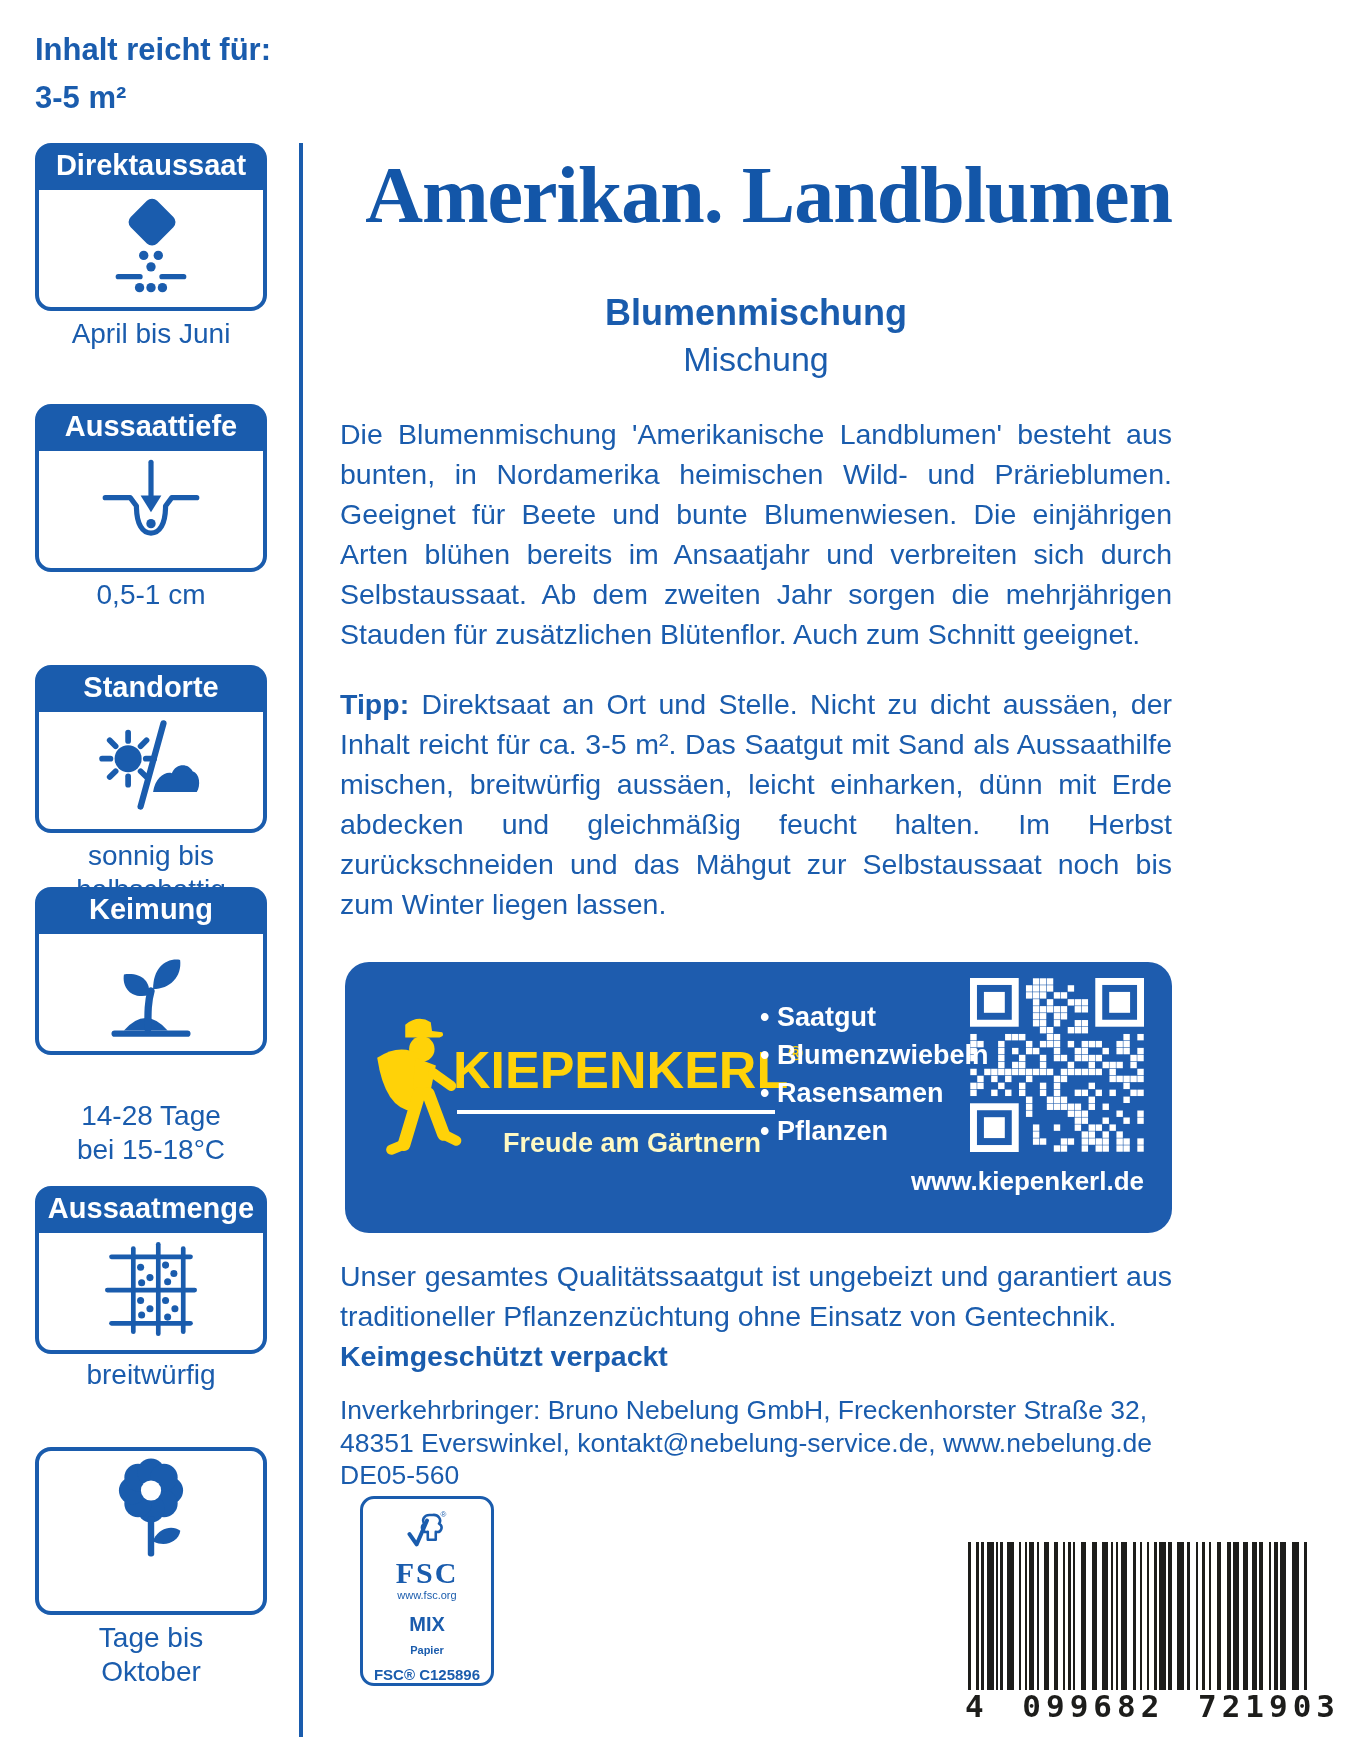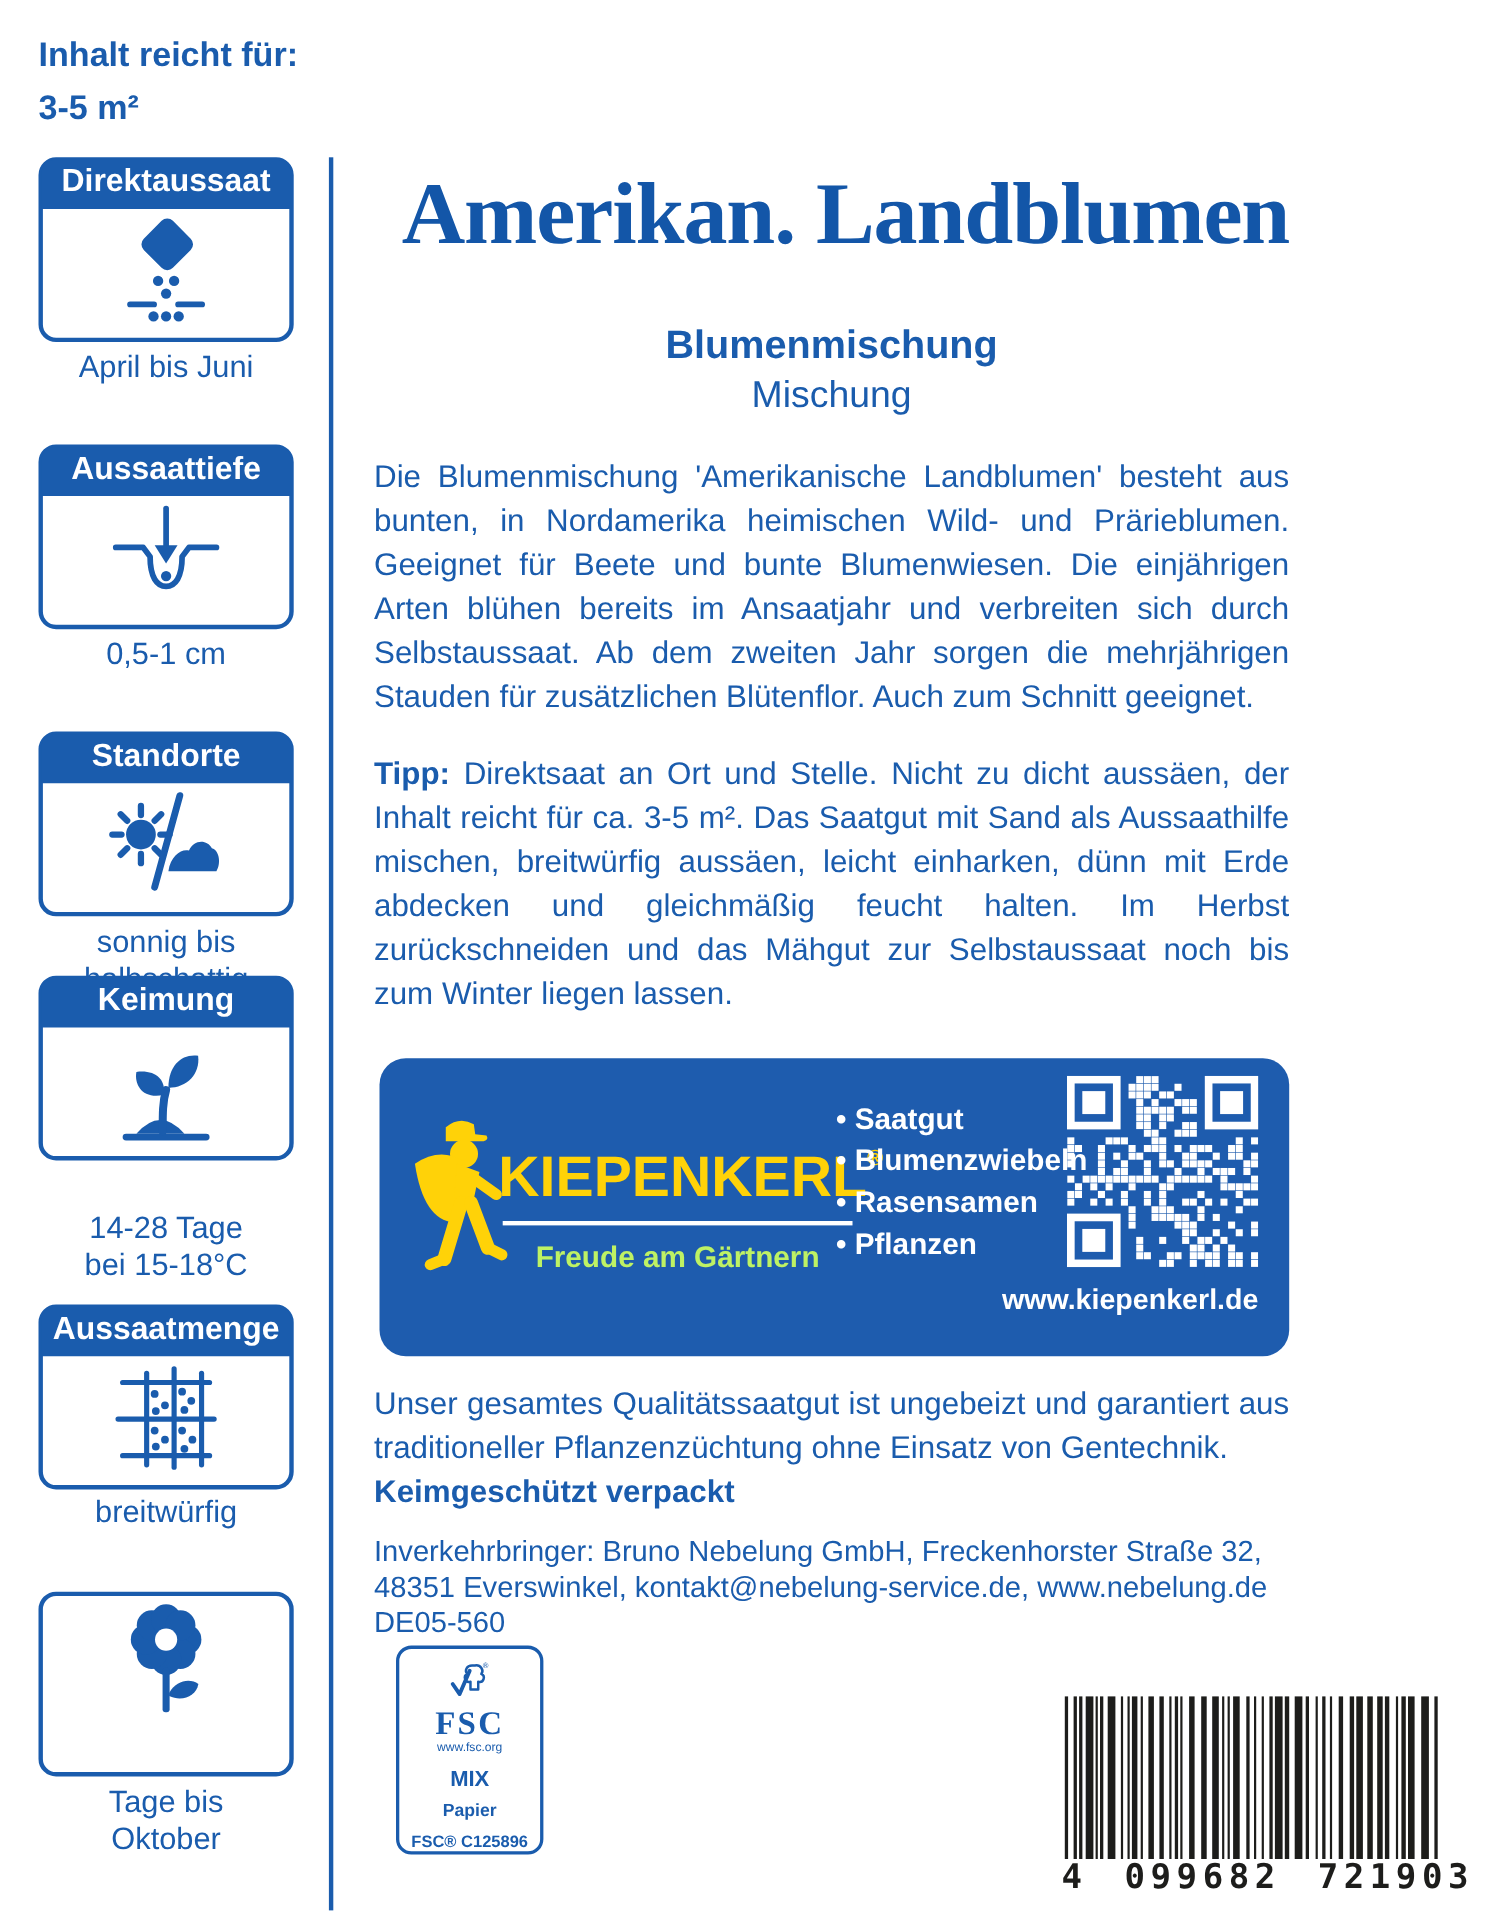--- a/index.html
+++ b/index.html
@@ -41,21 +41,21 @@
 
   
   .banner{left:345px;top:962px;width:827px;height:271px;background:var(--banner-blue);
         border-radius:24px;}
   .banner .abs{position:absolute;}
   .mascot{left:22px;top:48px;width:102px;height:162px;}
   .brand{left:108px;top:78px;font-size:52px;font-weight:bold;color:var(--yellow);
         letter-spacing:0;white-space:nowrap;}
   .brand sup{font-size:20px;vertical-align:28px;}
   .brand-underline{left:112px;top:148px;width:318px;height:4px;background:#fff;}
-  .slogan{left:112px;top:166px;width:318px;text-align:center;color:#bef264;font-weight:bold;
+  .slogan{left:128px;top:166px;width:318px;text-align:center;color:#fef9c3;font-weight:bold;
         font-size:27px;}
   .bullets{left:415px;top:36px;}
   .bullet{color:#fff;font-weight:bold;font-size:27px;line-height:38px;}
   .bullet::before{content:"• ";}
   .qr{left:625px;top:16px;width:174px;height:174px;}
   .website{right:28px;top:204px;color:#fff;font-weight:bold;font-size:26px;text-align:right;}
 
   .quality-text{top:1256px;}
   .quality-bold{top:1336px;font-size:28.5px;line-height:40px;font-weight:bold;}
 
@@ -63,21 +63,21 @@
   .dist-code{top:1460px;font-size:26.5px;}
 
   
   .fsc-box{left:360px;top:1496px;width:134px;height:190px;border:3px solid var(--blue);
         border-radius:14px;box-sizing:border-box;display:flex;flex-direction:column;
         align-items:center;padding-top:8px;background:#fff;}
   .fsc-acronym{font-family:"Liberation Serif","DejaVu Serif",serif;font-weight:bold;
         font-size:30px;letter-spacing:2px;line-height:1;}
   .fsc-url{font-size:11px;margin-top:1px;}
   .fsc-grade{font-size:20px;font-weight:bold;margin-top:12px;}
-  .fsc-material{font-size:16px;font-weight:bold;margin-top:8px;text-align:right;}
+  .fsc-material{font-size:11px;font-weight:bold;margin-top:8px;text-align:right;}
   .fsc-license{font-size:15px;font-weight:bold;margin-top:10px;text-align:right;}
 
   
   .barcode{left:967px;top:1542px;width:345px;height:148px;}
   .barcode-digits{left:965px;top:1688px;width:350px;color:var(--ink);
         font-family:"DejaVu Sans Mono",monospace;font-size:31px;font-weight:600;
         letter-spacing:5px;word-spacing:10px;white-space:nowrap;}
 
   svg .st{stroke:var(--blue);fill:none;stroke-linecap:round;stroke-linejoin:round;}
   svg .fl{fill:var(--blue);}

